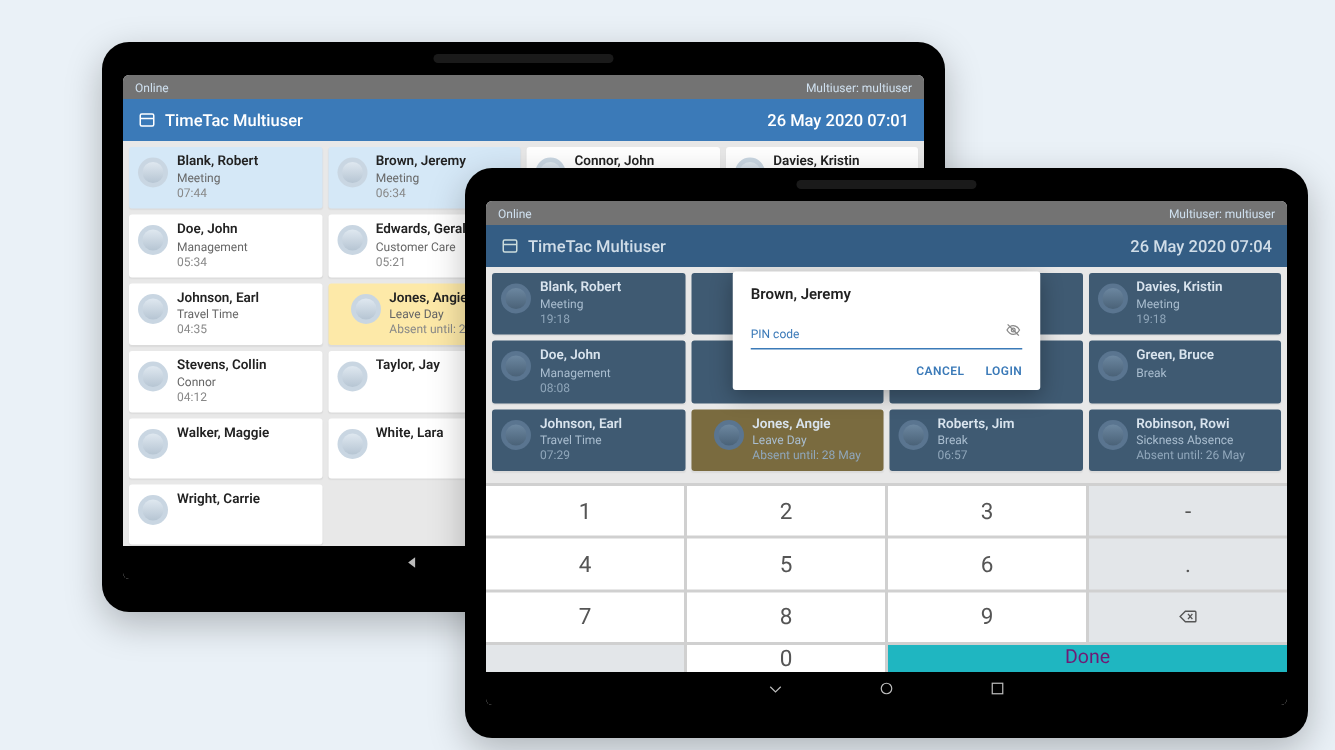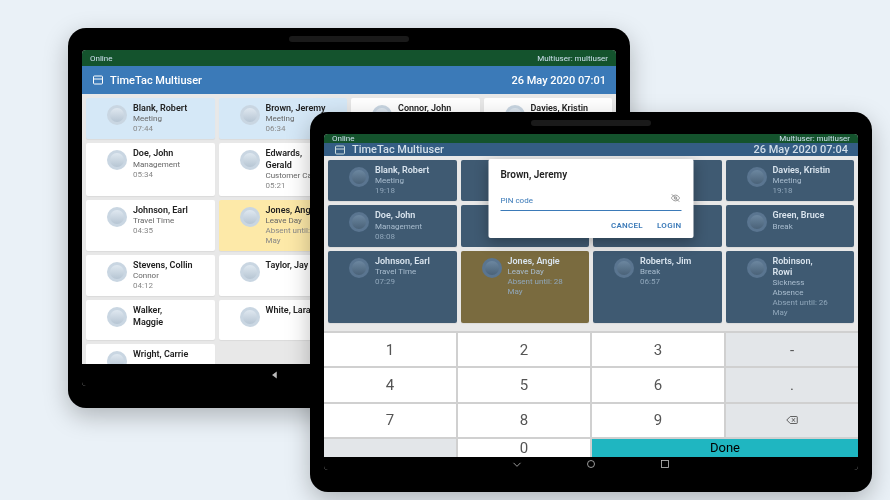--- a/index.html
+++ b/index.html
@@ -12,29 +12,29 @@
     padding: 22px 14px 22px 14px;
     box-shadow: 0 8px 24px rgba(0,0,0,0.25);
   }
   .tablet .notch { position:absolute; top:8px; left:50%; transform:translateX(-50%); width:120px; height:6px; background:#1a1a1a; border-radius:3px;}
   .tablet .screen {
     width: 100%; height: 100%; background: #e8e8e8; border-radius: 4px; overflow: hidden; display:flex; flex-direction:column;
   }
   .tablet.back { left: 68px; top: 28px; width: 562px; height: 380px; }
   .tablet.front { left: 310px; top: 112px; width: 562px; height: 380px; }
 
-  .statusbar { height: 16px; background: #14532d; color:#cfe0ef; font-size:8px; display:flex; align-items:center; justify-content:space-between; padding:0 8px;}
+  .statusbar { height: 16px; background: #737373; color:#cfe0ef; font-size:8px; display:flex; align-items:center; justify-content:space-between; padding:0 8px;}
   .appbar { height: 28px; background: #3b7ab8; color:#fff; display:flex; align-items:center; justify-content:space-between; padding:0 10px; font-size:11px; font-weight:500;}
   .appbar .left { display:flex; align-items:center; gap:6px; }
   .appbar .icon-svg { width:12px; height:12px; }
 
   .cardgrid { flex:1; padding:4px; overflow:hidden; }
   .cardrow { display:flex; gap:4px; margin-bottom:4px; }
   .card {
-    flex:1; background:#fff; border-radius:2px; padding:5px 21px; display:flex; align-items:flex-start; gap:6px; min-height:40px;
+    flex:1; background:#fff; border-radius:2px; padding:5px 6px; display:flex; align-items:flex-start; gap:6px; min-height:40px;
     box-shadow: 0 1px 1px rgba(0,0,0,0.06);
     font-size:9px; line-height:1.25; color:#333;
   }
   .card.sel { background:#fde9a8;justify-content:center; }
   .card.blue { background:#d5e8f7; }
   .card .avatar { width:20px; height:20px; border-radius:50%; background:#c9d6e2; flex:0 0 20px; margin-top:2px; position:relative; }
   .card .avatar::after{content:""; position:absolute; inset:3px; border-radius:50%; background:linear-gradient(#dfe8f0,#b6c5d3);}
   .card .txt .name { font-weight:600; color:#222; font-size:9px; }
   .card .txt .line2 { color:#666; font-size:8px; }
   .card .txt .line3 { color:#888; font-size:8px; }
@@ -50,21 +50,21 @@
   }
   .dialog .title { font-size:10px; font-weight:600; color:#222; margin-bottom:8px; }
   .dialog .field { position:relative; border-bottom:1.5px solid #3b7ab8; padding-bottom:3px; margin-bottom:10px; }
   .dialog .field .ph { font-size:8px; color:#3b7ab8; }
   .dialog .field .eye { position:absolute; right:0; top:0; color:#888; }
   .dialog .actions { display:flex; justify-content:flex-end; gap:14px; font-size:8px; font-weight:600; color:#3b7ab8; letter-spacing:0.3px; }
 
   .keypad { display:grid; grid-template-columns: repeat(4,1fr); grid-template-rows: repeat(3,1fr); gap:2px; background:#d0d0d0; padding-top:2px; height:126px;}
   .key { background:#fff; display:flex; align-items:center; justify-content:center; font-size:15px; color:#555; }
   .key.alt { background:#e3e6e9; }
-  .key.done { background:#1fb6c1; color:#000000; font-size:13px; }
+  .key.done { background:#1fb6c1; color:#701a75; font-size:13px; }
   .key svg { width:18px; height:14px; }
 
   .navbar { height:22px; background:#000; display:flex; align-items:center; justify-content:center; gap:60px; }
   .navbar .navbtn { width:14px; height:14px; display:flex; align-items:center; justify-content:center; }
   .navbar svg { stroke:#bbb; fill:none; stroke-width:1.4; }
 
   .front .content-area { flex:1; display:flex; flex-direction:column; position:relative; }
   .front .gridwrap { position:relative; flex:1; overflow:hidden;}
   .front .cardgrid { padding:4px; }
   .front .cardgrid .card { background:#3f5a72; color:#cbd7e2; }

